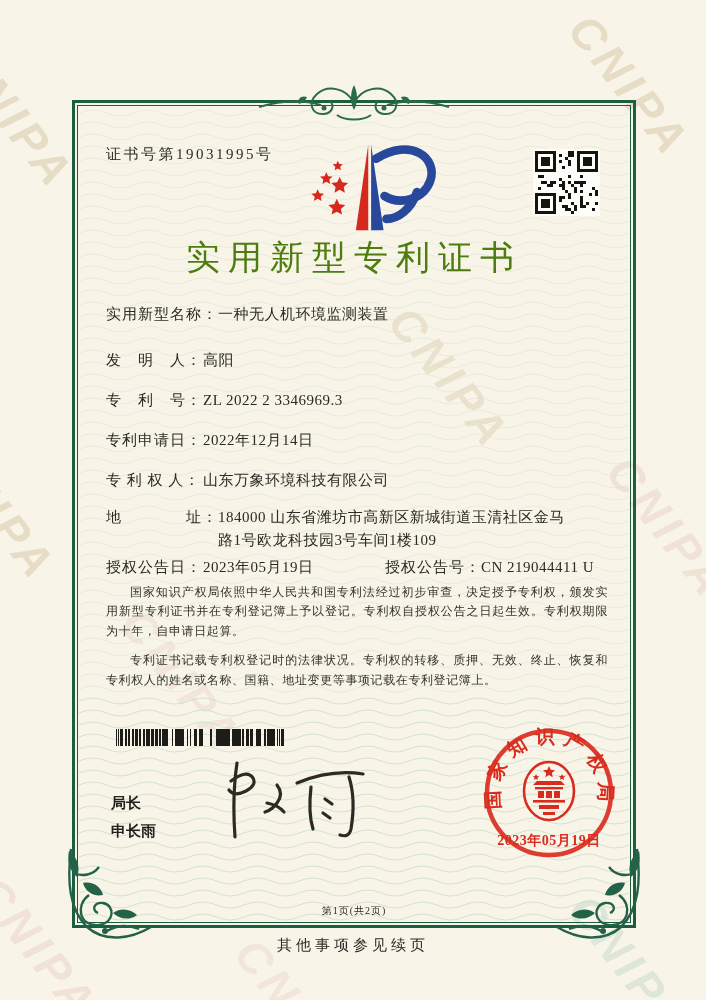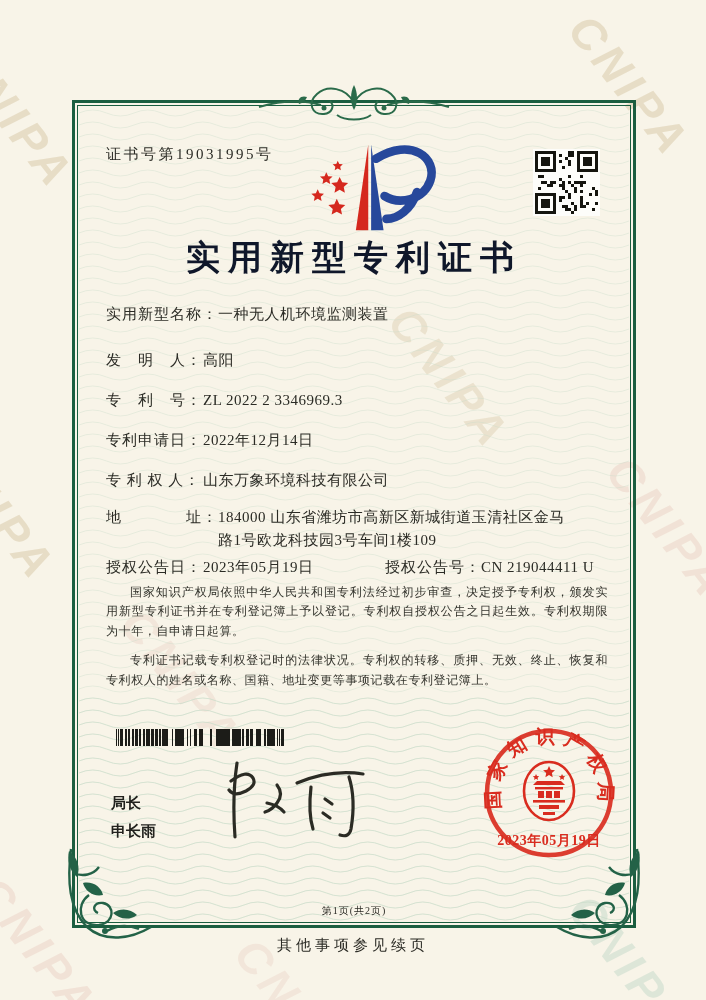--- a/index.html
+++ b/index.html
@@ -31,21 +31,21 @@
   .ornament-bl{position:absolute;left:-16px;bottom:-18px;}
   .ornament-br{position:absolute;right:-16px;bottom:-18px;transform:scaleX(-1);}
   
   .content{position:absolute;inset:0;border-radius:13px;}
   .cert-no{position:absolute;left:31px;top:42px;font-size:15px;letter-spacing:2.5px;color:#2b2b25;}
   .logo{position:absolute;left:211px;top:30px;}
   .qr{position:absolute;left:458px;top:46px;width:67px;height:67px;background:#fdfdfa;}
   .qr svg{position:absolute;left:2px;top:2px;}
   .doc-title{
     position:absolute;left:0;top:132px;width:100%;text-align:center;
-    font-size:34px;font-weight:bold;letter-spacing:8px;color:#0f172a;
+    font-size:34px;font-weight:normal;letter-spacing:8px;color:#4d7c0f;
   }
   .fields{position:absolute;left:31px;top:200px;width:505px;font-size:15px;}
   .f-row{line-height:23px;margin-bottom:17px;position:relative;}
   .f-row.gap-lg{margin-bottom:23px;}
   .f-row.gap-sm{margin-bottom:14px;}
   .f-row.gap-xs{margin-bottom:4px;}
   .f-label{display:inline-block;min-width:97px;letter-spacing:1px;white-space:nowrap;color:#2b2b25;vertical-align:top;}
   .f-value{letter-spacing:.5px;color:#2b2b25;}
   .f-value.wrap{display:inline-block;width:350px;vertical-align:top;}
   .pair2{position:absolute;left:279px;top:0;white-space:nowrap;}

